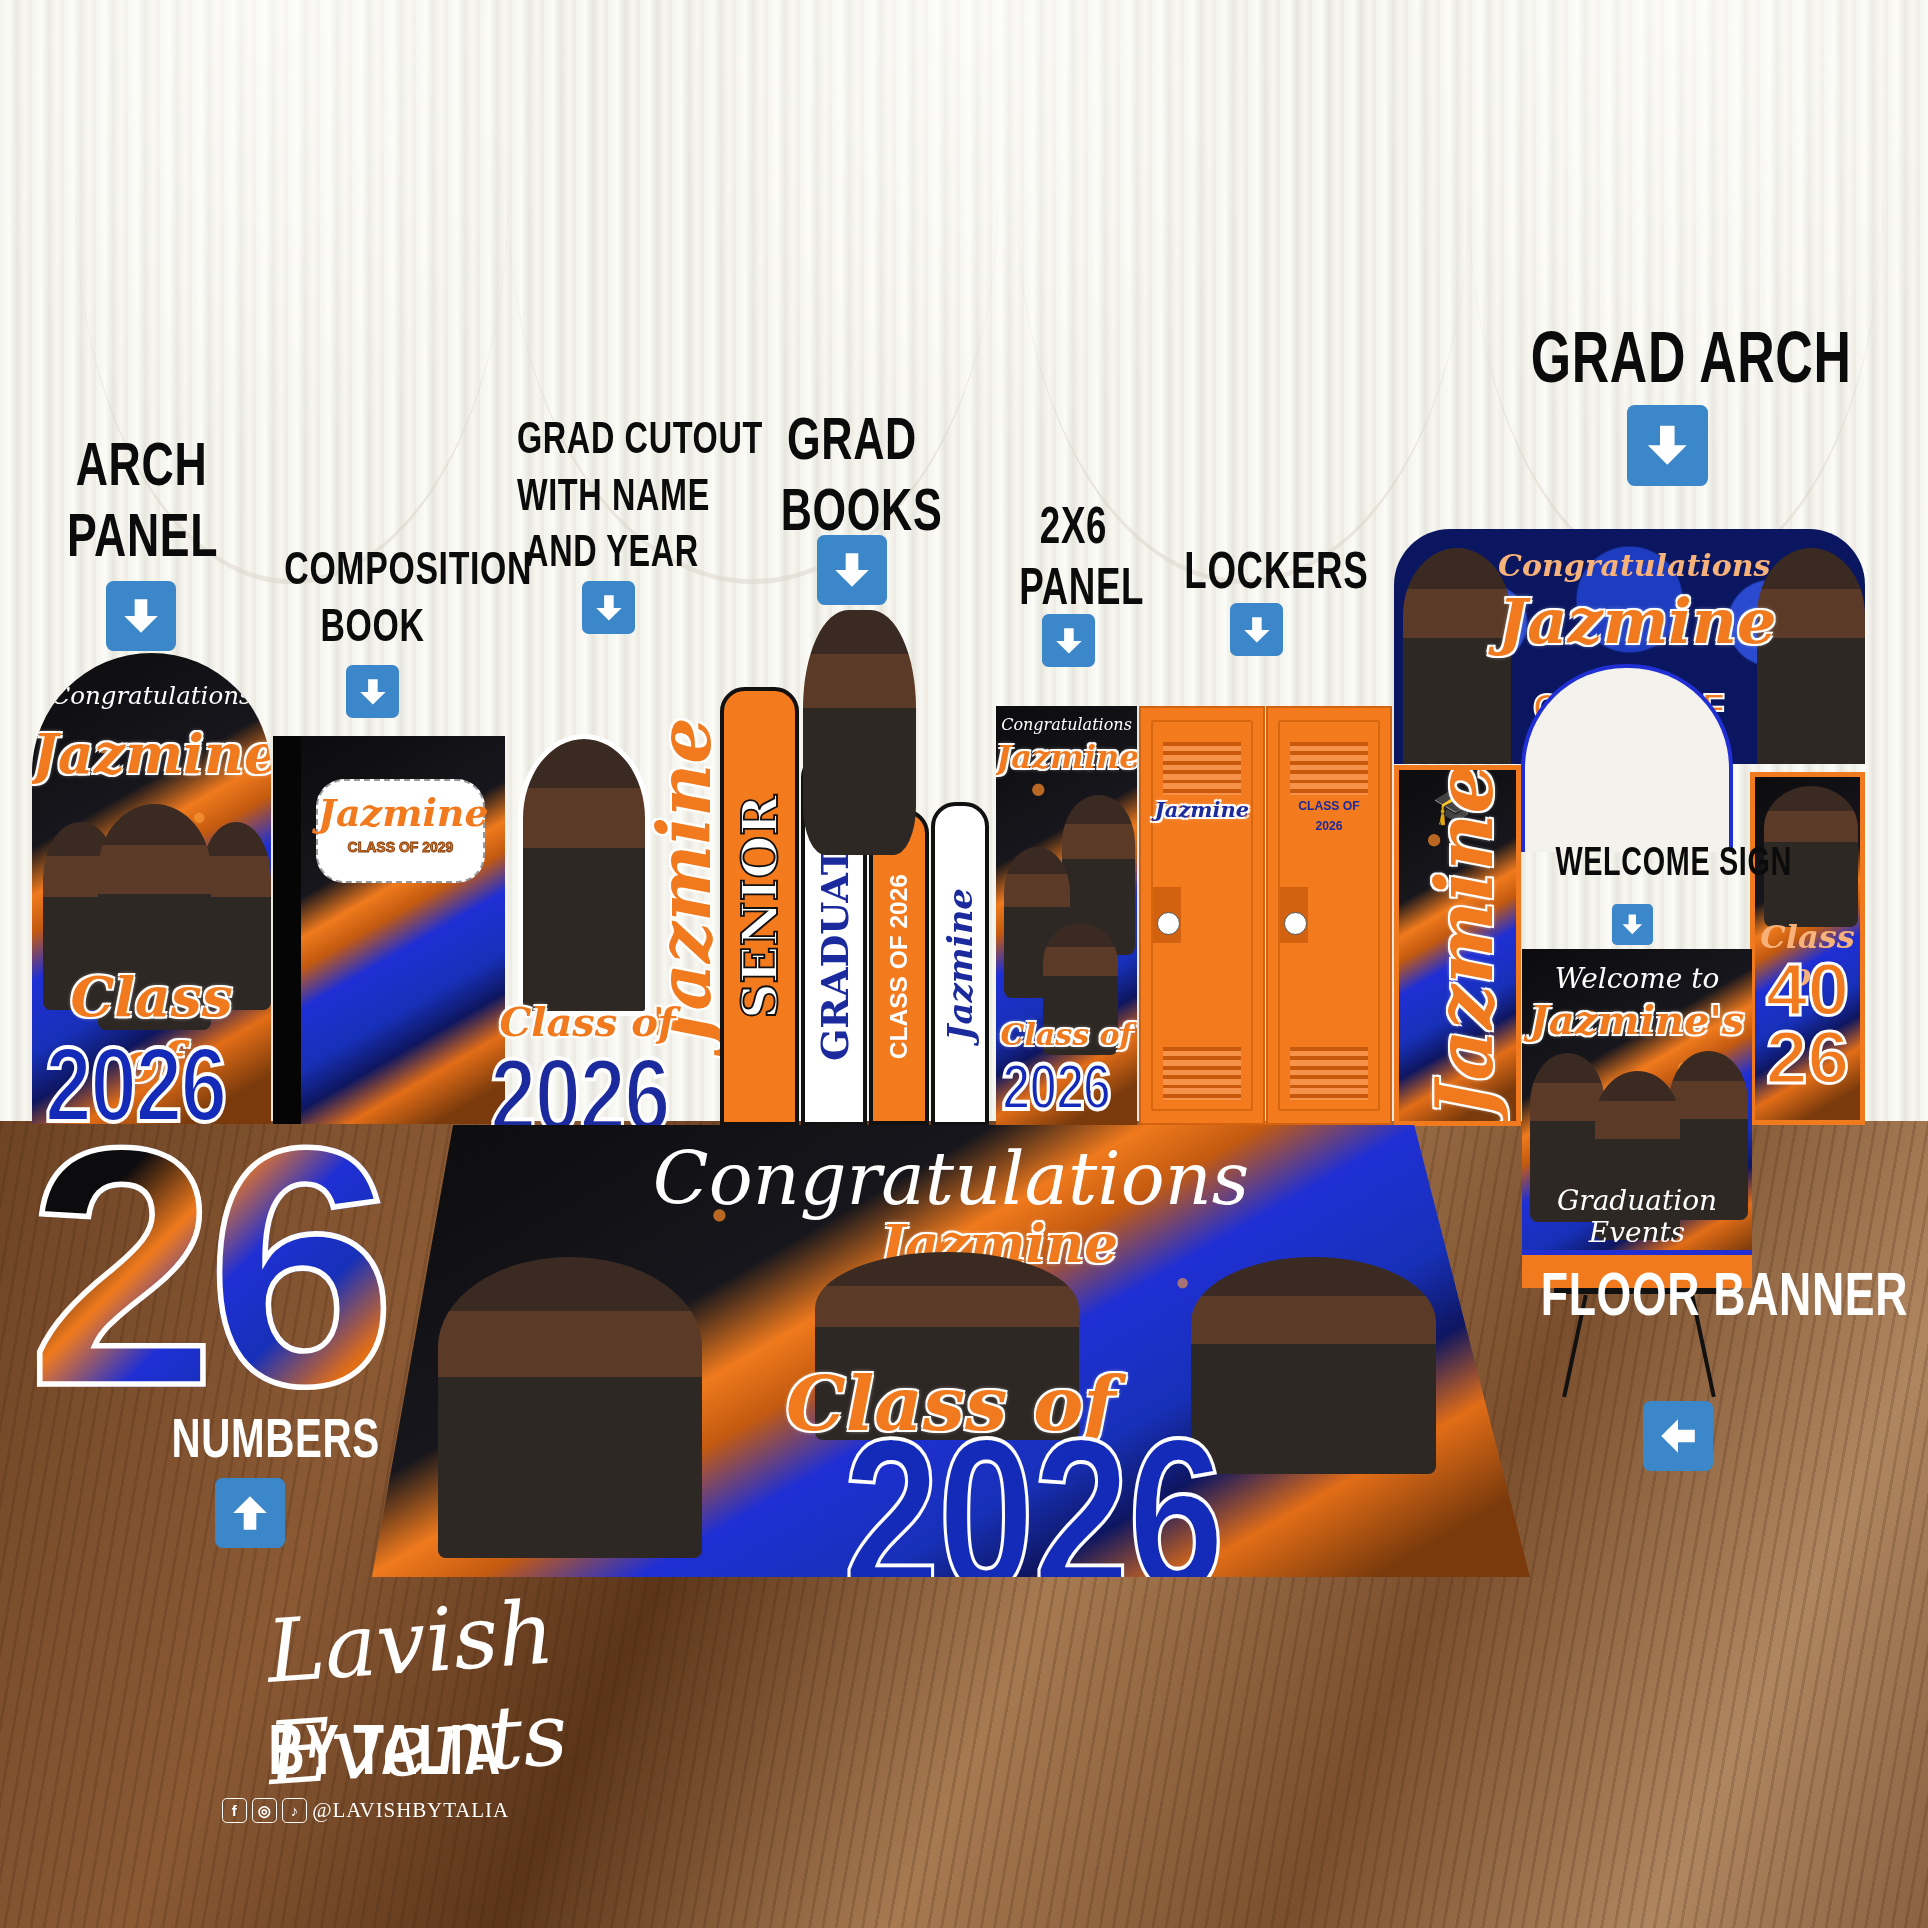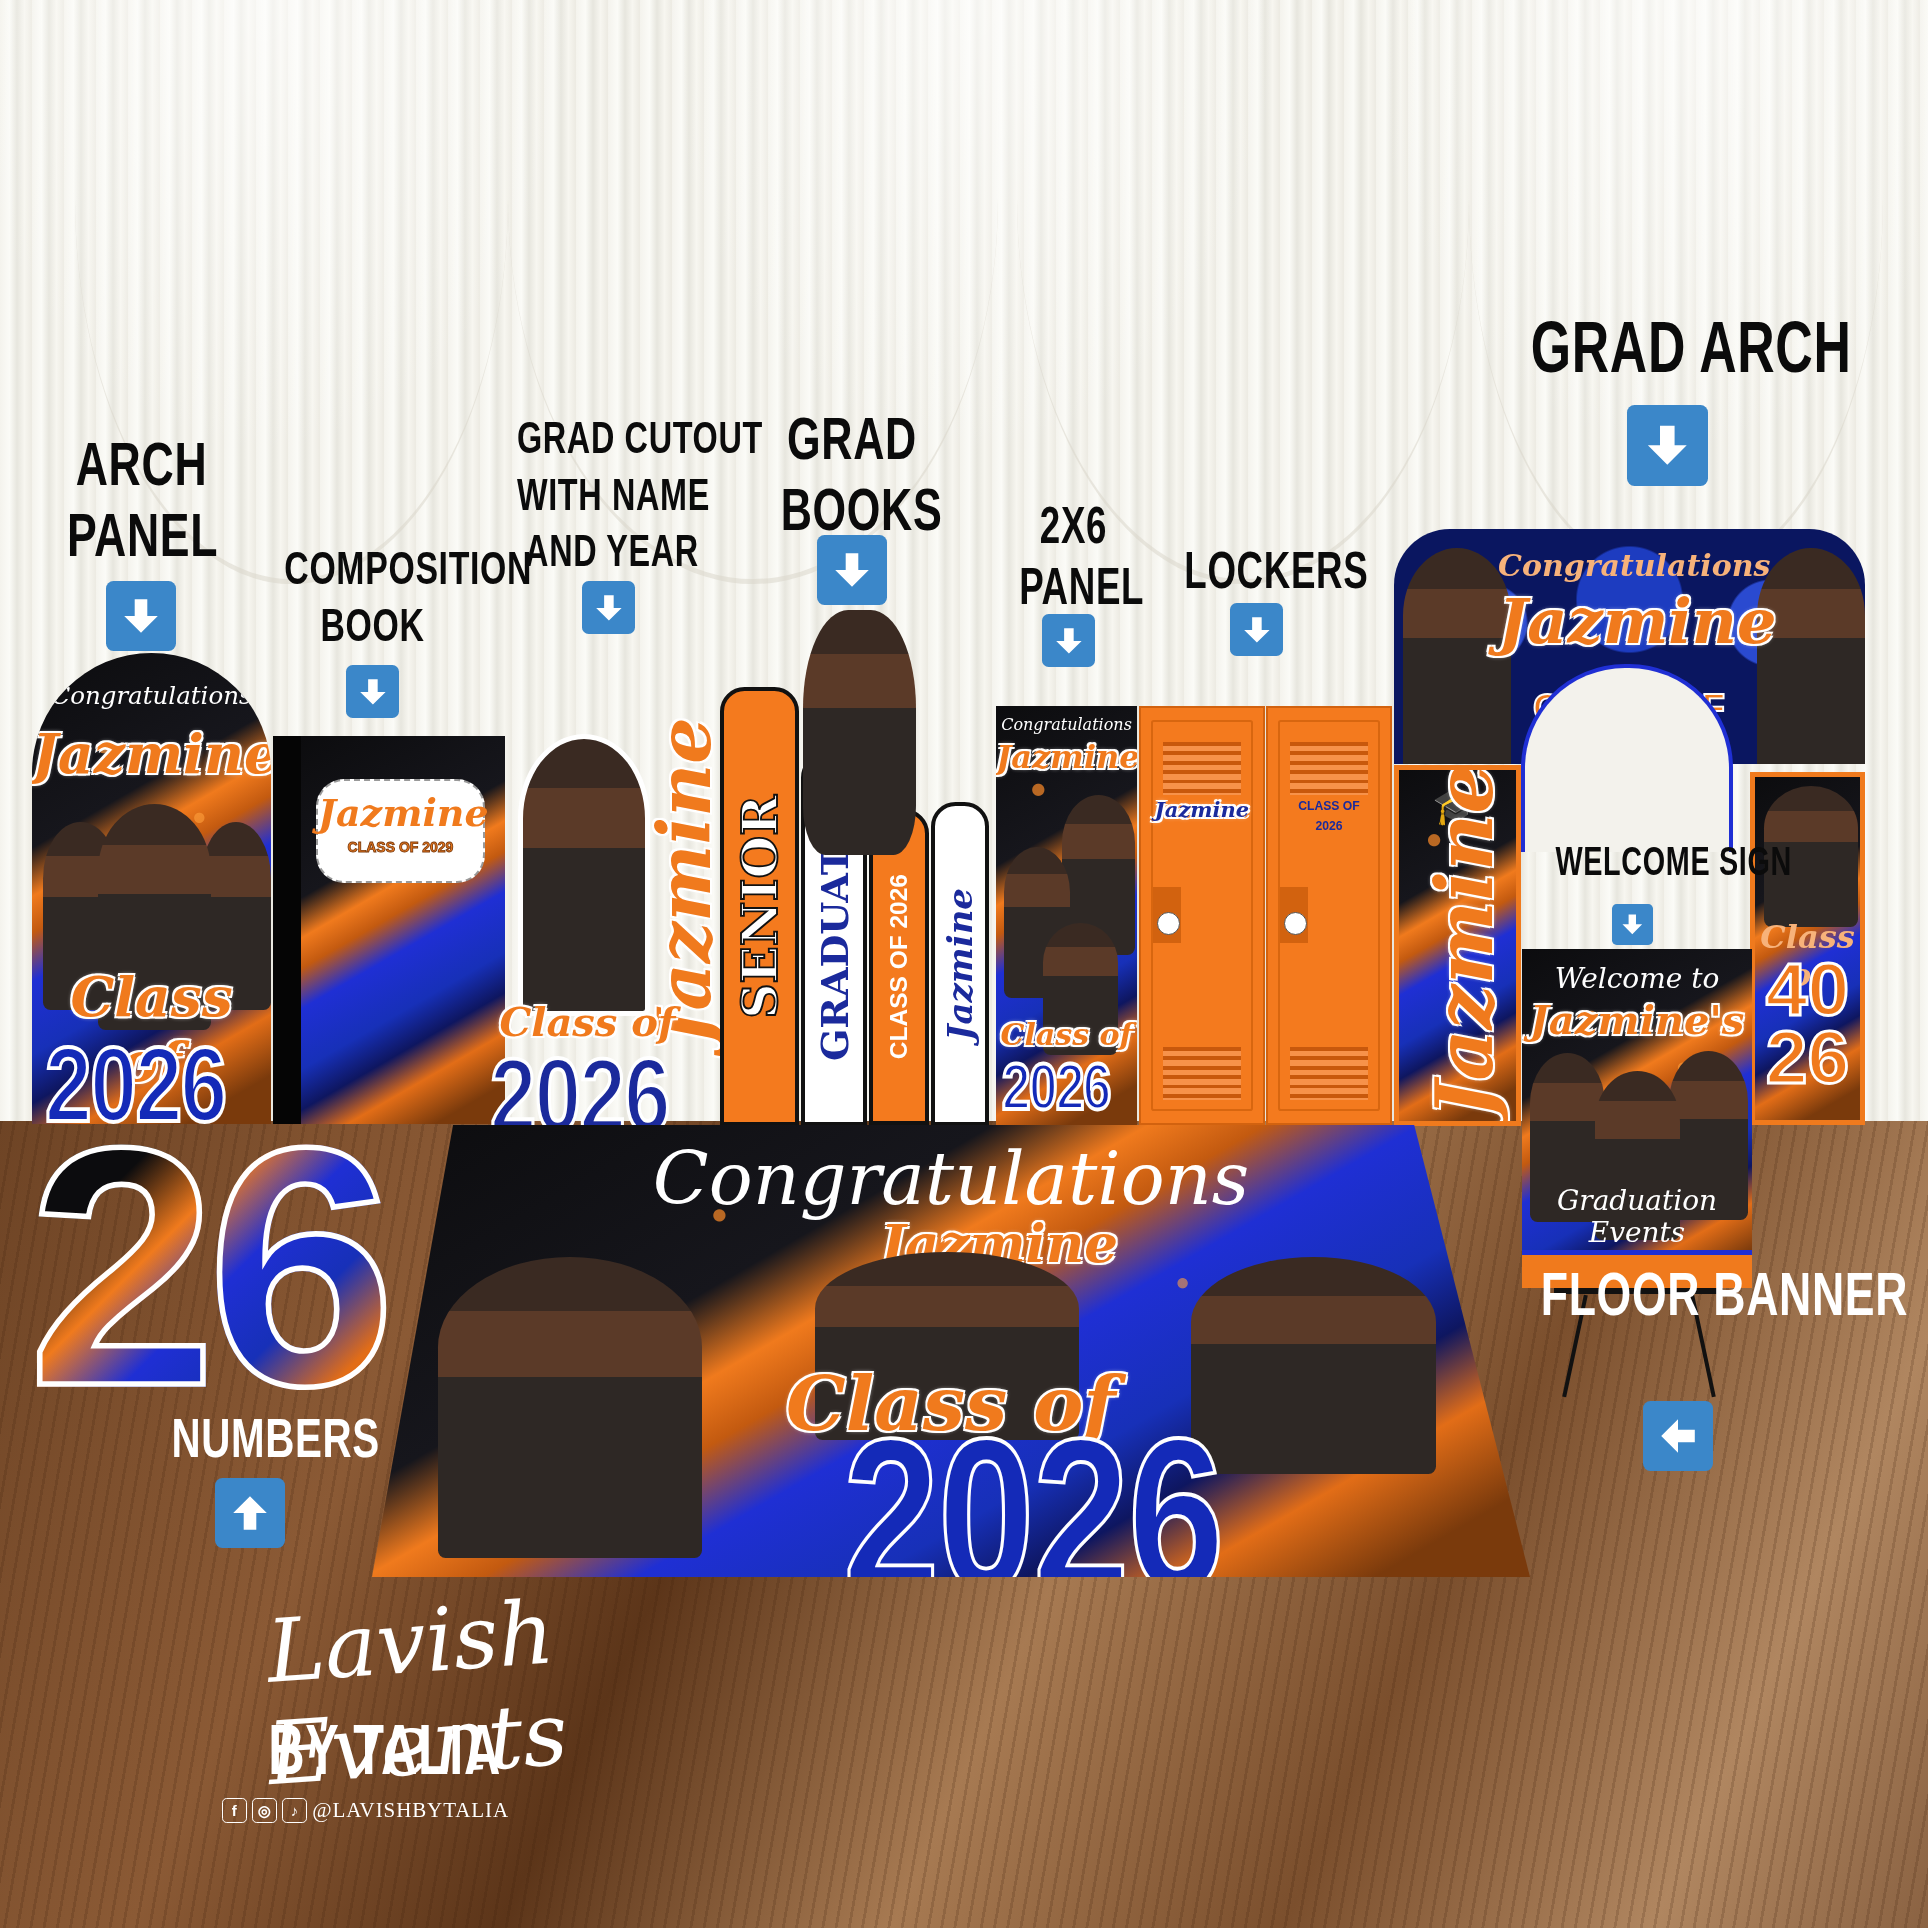--- a/index.html
+++ b/index.html
@@ -109,21 +109,21 @@
 
 <div class="abs" style="left:1158px;top:544px;width:188px">
   <div class="lbl" style="font-size:51px">LOCKERS</div>
 </div>
 <div class="abs arrow sm" style="left:1230px;top:603px">
   <svg viewBox="0 0 20 20">
       <path d="M7 2h6v8h5l-8 8-8-8h5z" fill="#fff"></path>
     </svg>
   </div>
 
-<div class="abs" style="left:1478px;top:310px;width:377px">
+<div class="abs" style="left:1478px;top:320px;width:377px">
   <div class="lbl" style="font-size:72px">GRAD ARCH</div>
 </div>
 <div class="abs arrow" style="left:1627px;top:405px;width:81px;height:81px">
   <svg viewBox="0 0 20 20">
       <path d="M7 2h6v8h5l-8 8-8-8h5z" fill="#fff"></path>
     </svg>
   </div>
 
 <div class="abs swirl" style="left:32px;top:653px;width:239px;height:471px;border-radius:120px 120px 0 0;overflow:hidden">
   <div class="abs script thin" style="left:0;top:28px;width:100%;text-align:center;font-size:24.5px">Congratulations</div>

